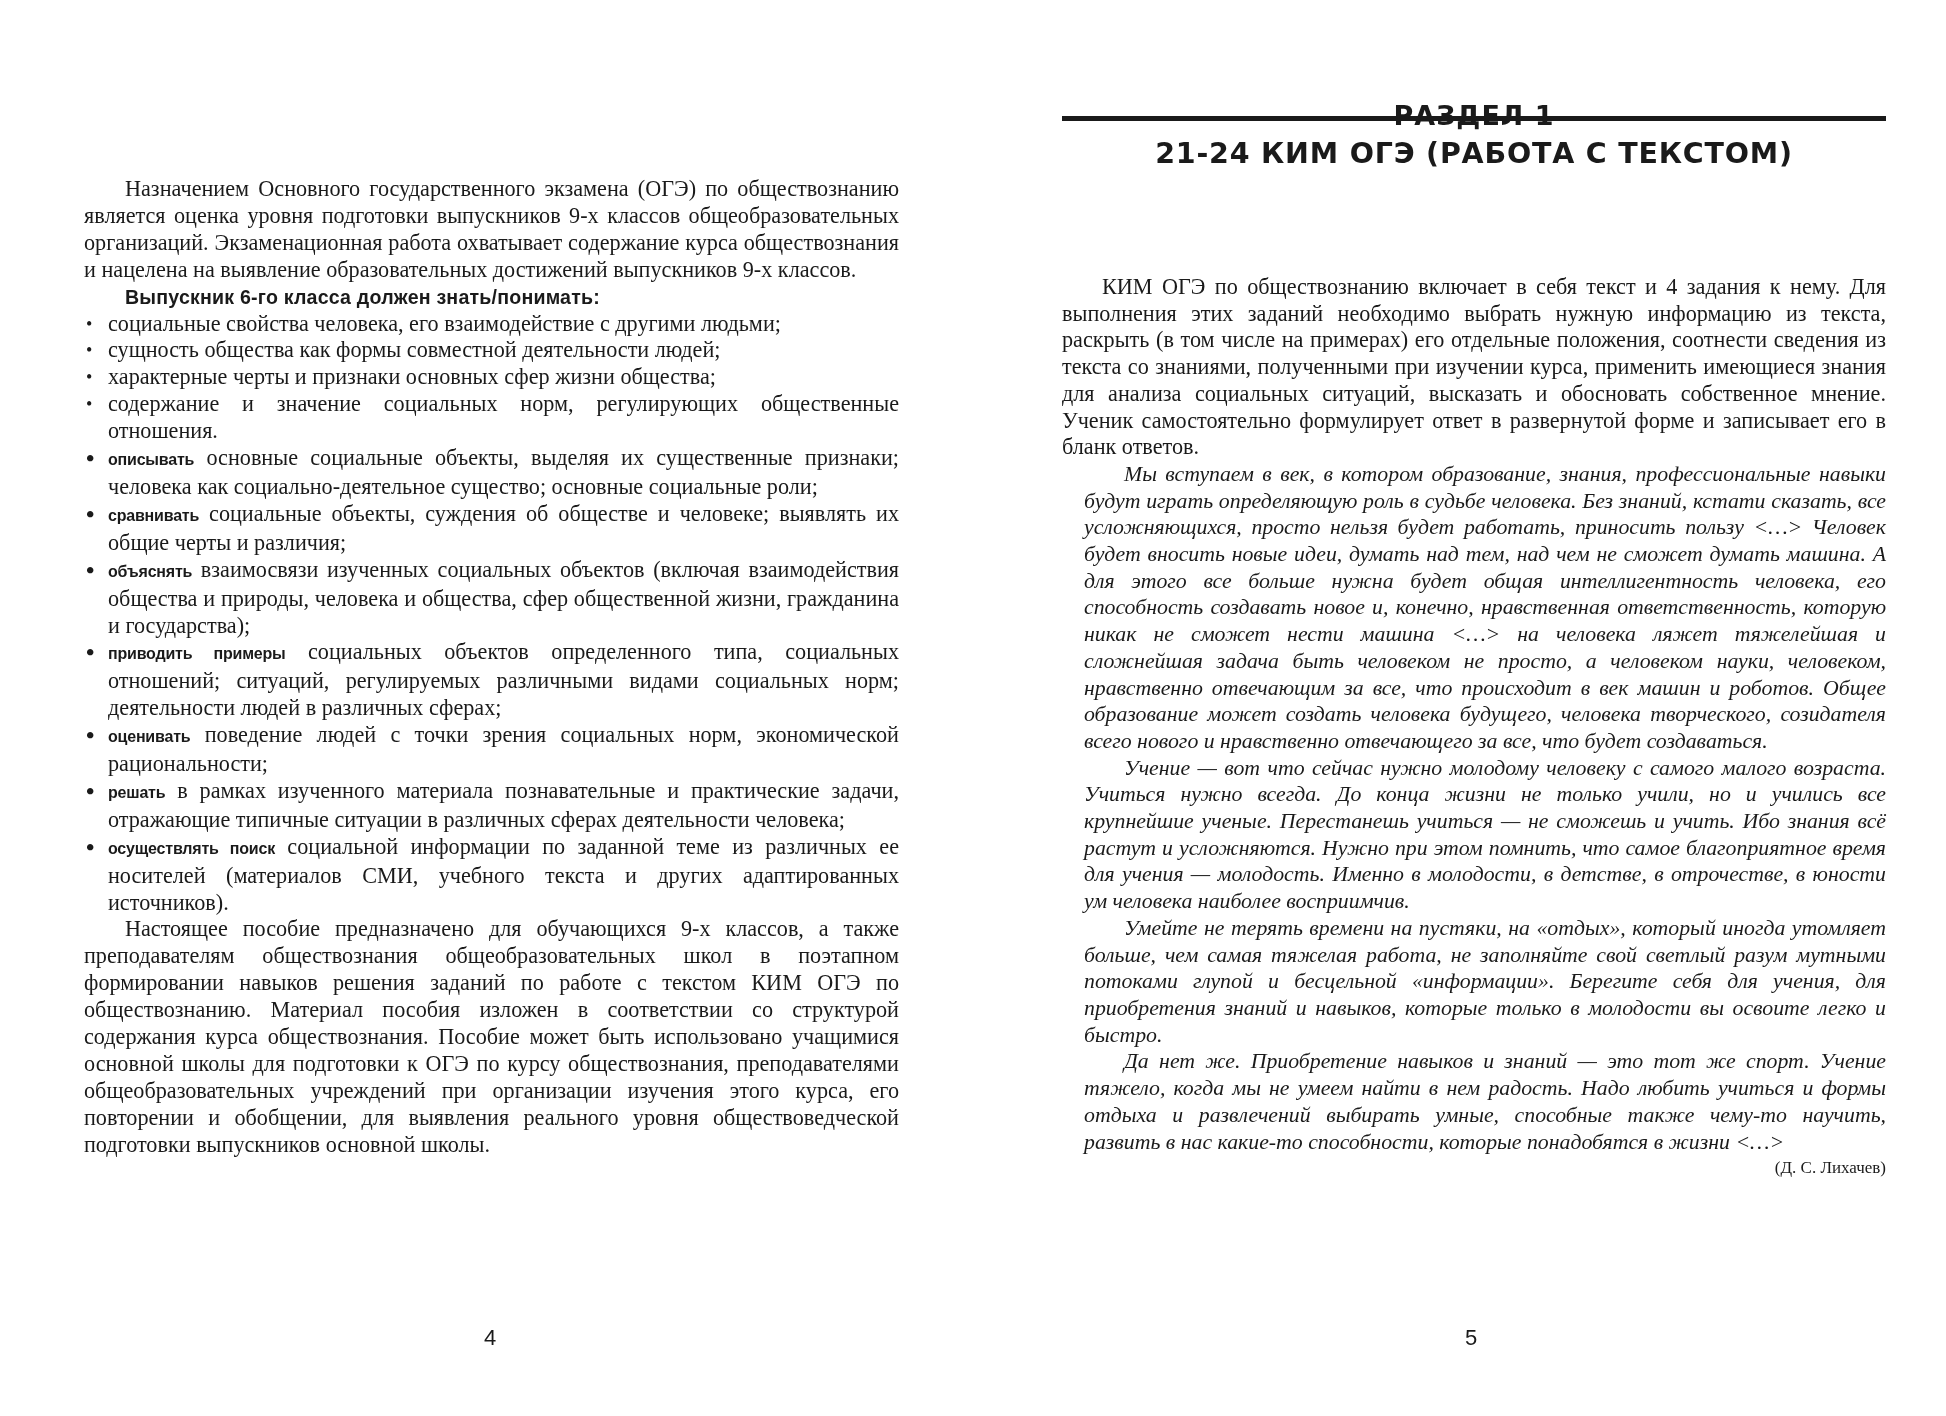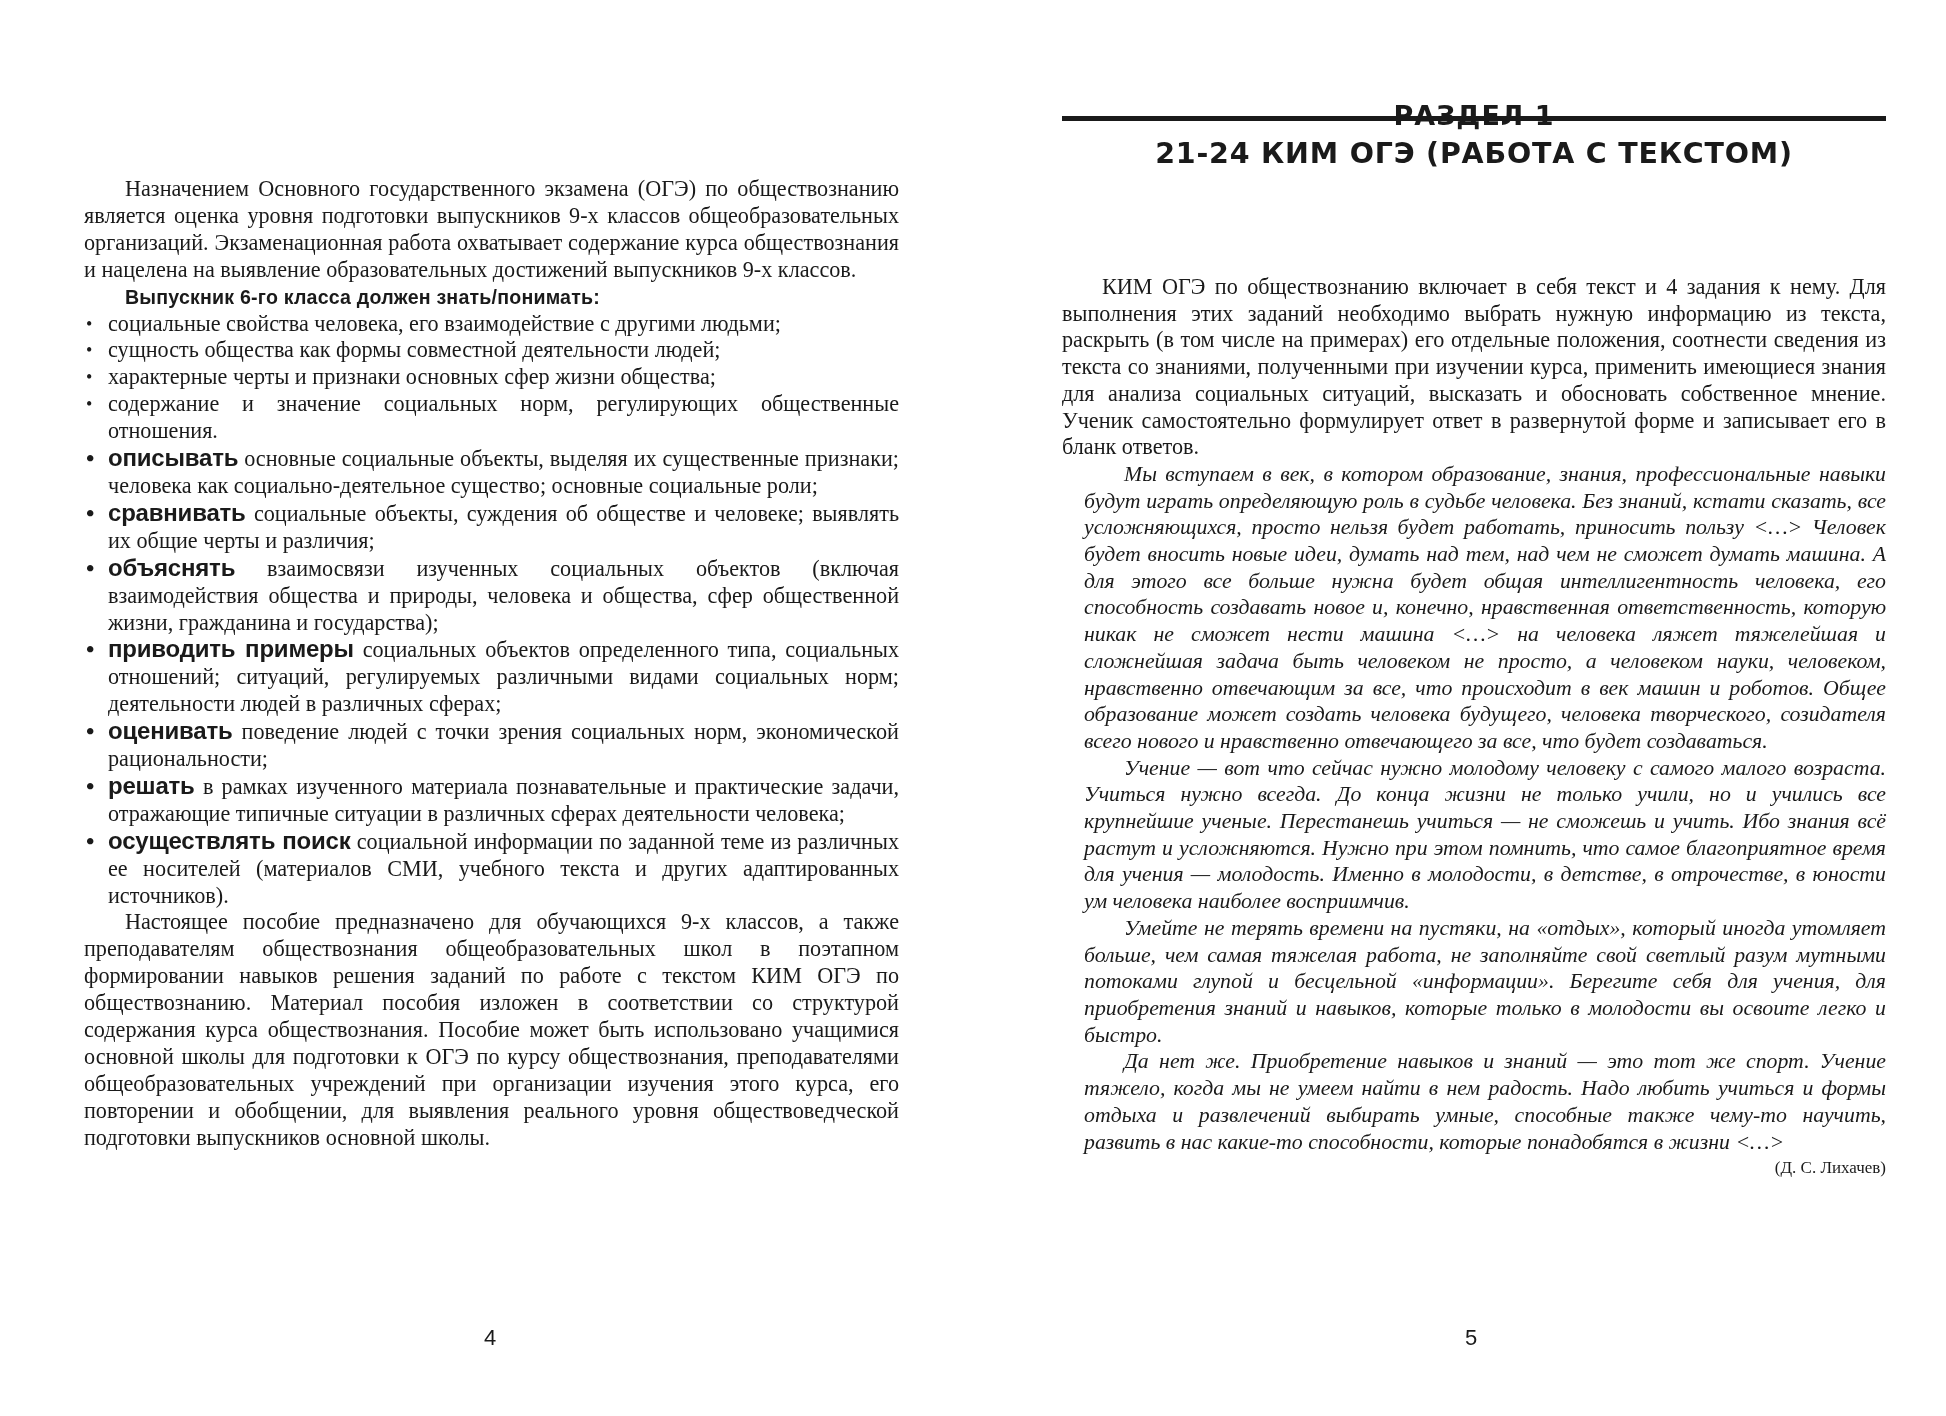--- a/index.html
+++ b/index.html
@@ -22,21 +22,21 @@
   .body-left p { margin: 0; text-indent: 41px; }
   .subhead {
     margin: 0; padding-left: 41px; font-family: "Liberation Sans", sans-serif;
     font-weight: bold; font-size: 19.6px; letter-spacing: 0.2px; line-height: 26.9px;
   }
   ul.list { list-style: none; margin: 0; padding: 0; }
   ul.list li { position: relative; padding-left: 24px; }
   ul.list li .bullet { position: absolute; left: 2px; top: 0; }
   ul.dots li .bullet { font-size: 18px; }
   ul.bold-dots li .bullet { font-size: 24px; font-weight: bold; }
-  .verb { font-family: "Liberation Sans", sans-serif; font-weight: bold; font-size: 24px; letter-spacing: -0.2px; }
+  .verb { font-family: "Liberation Sans", sans-serif; font-weight: bold; font-size: 16px; letter-spacing: -0.2px; }
 
   .section-label {
     position: absolute; left: 89px; top: 76px; width: 824px;
     text-align: center; font-weight: bold; font-size: 27px; letter-spacing: 1px; margin-top: 24px;
   }
   .rule { position: absolute; left: 89px; top: 116px; width: 824px; height: 5px; background: #1a1a1a; }
   .title-right {
     position: absolute; left: 89px; top: 134px; width: 824px;
     text-align: center; font-weight: bold; font-size: 28.5px; line-height: 40px; letter-spacing: 0.8px;
   }

